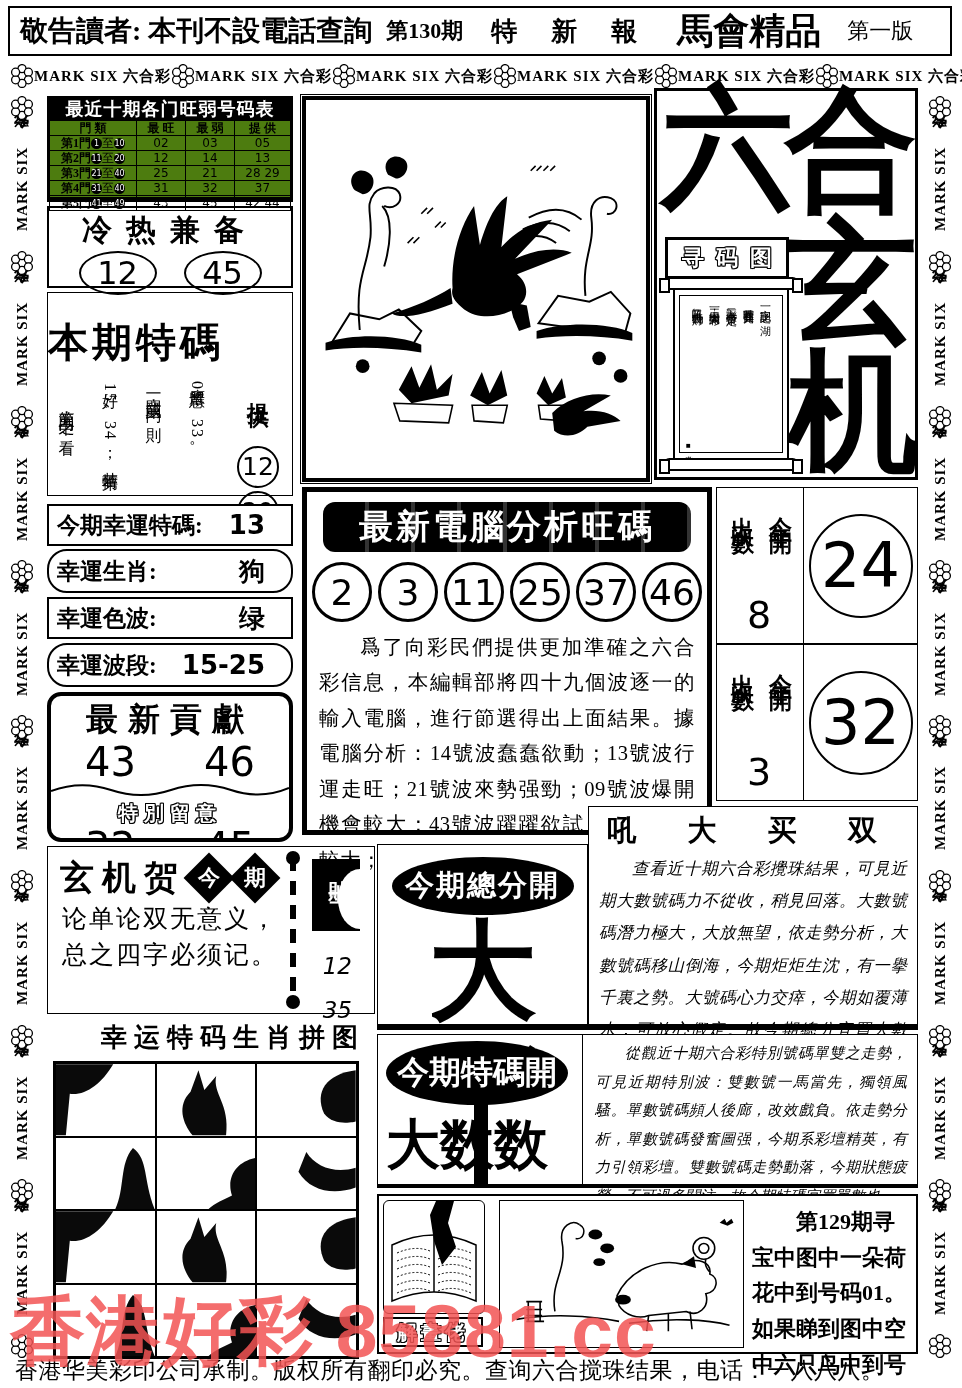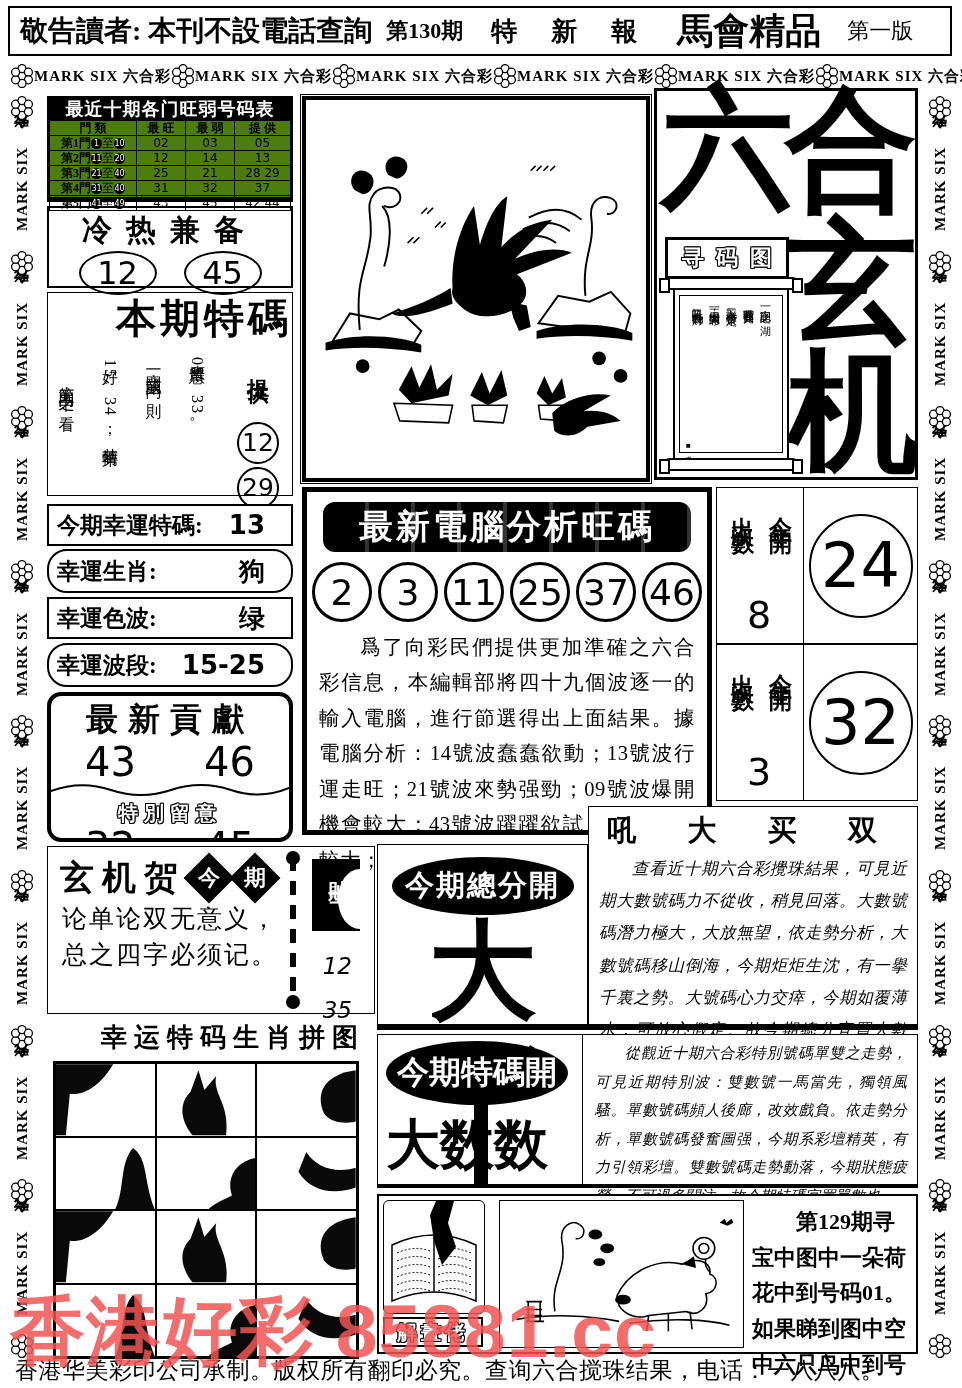--- a/index.html
+++ b/index.html
@@ -36,21 +36,21 @@
         font-size:8px;line-height:11px;text-align:center;font-family:"DejaVu Sans",sans-serif;vertical-align:1px;}
 
   
   .coldhot{left:47px;top:206px;width:246px;height:82px;border:2px solid #000;box-sizing:border-box;text-align:center;}
   .coldhot .t{font-size:30px;font-weight:bold;letter-spacing:14px;margin-top:2px;}
   .coldhot .row{display:flex;justify-content:space-around;padding:0 16px;margin-top:0px;}
   .oval{display:inline-block;border:2px solid #000;border-radius:50%;width:74px;height:40px;line-height:40px;font-size:32px;text-align:center;}
 
   
   .spec{left:47px;top:292px;width:246px;height:204px;border:1px solid #000;box-sizing:border-box;}
-  .spec .t{font-size:40px;font-weight:bold;text-align:right;letter-spacing:4px;line-height:52px;}
+  .spec .t{font-size:40px;font-weight:bold;text-align:left;letter-spacing:4px;line-height:52px;margin-top:24px;}
   .spec .cols{display:flex;justify-content:space-between;padding:0 8px 0 10px;height:146px;}
   .spec .col{writing-mode:vertical-lr;font-size:16px;letter-spacing:2px;line-height:1.1;}
   .offercol{text-align:center;width:52px;}
   .offercol .lbl{writing-mode:vertical-lr;font-size:22px;font-weight:bold;letter-spacing:6px;height:70px;}
   .ocirc{display:block;margin:3px auto 0;width:38px;height:38px;border:2px solid #000;border-radius:50%;line-height:38px;font-size:25px;text-align:center;}
 
   
   .lrow{left:47px;width:246px;height:42px;border:2px solid #000;box-sizing:border-box;display:flex;align-items:center;padding:8px 8px;background:#fff;}
   .lrow.round{border-radius:20px;}
   .lrow .lab{font-size:23px;font-weight:bold;white-space:nowrap;}

